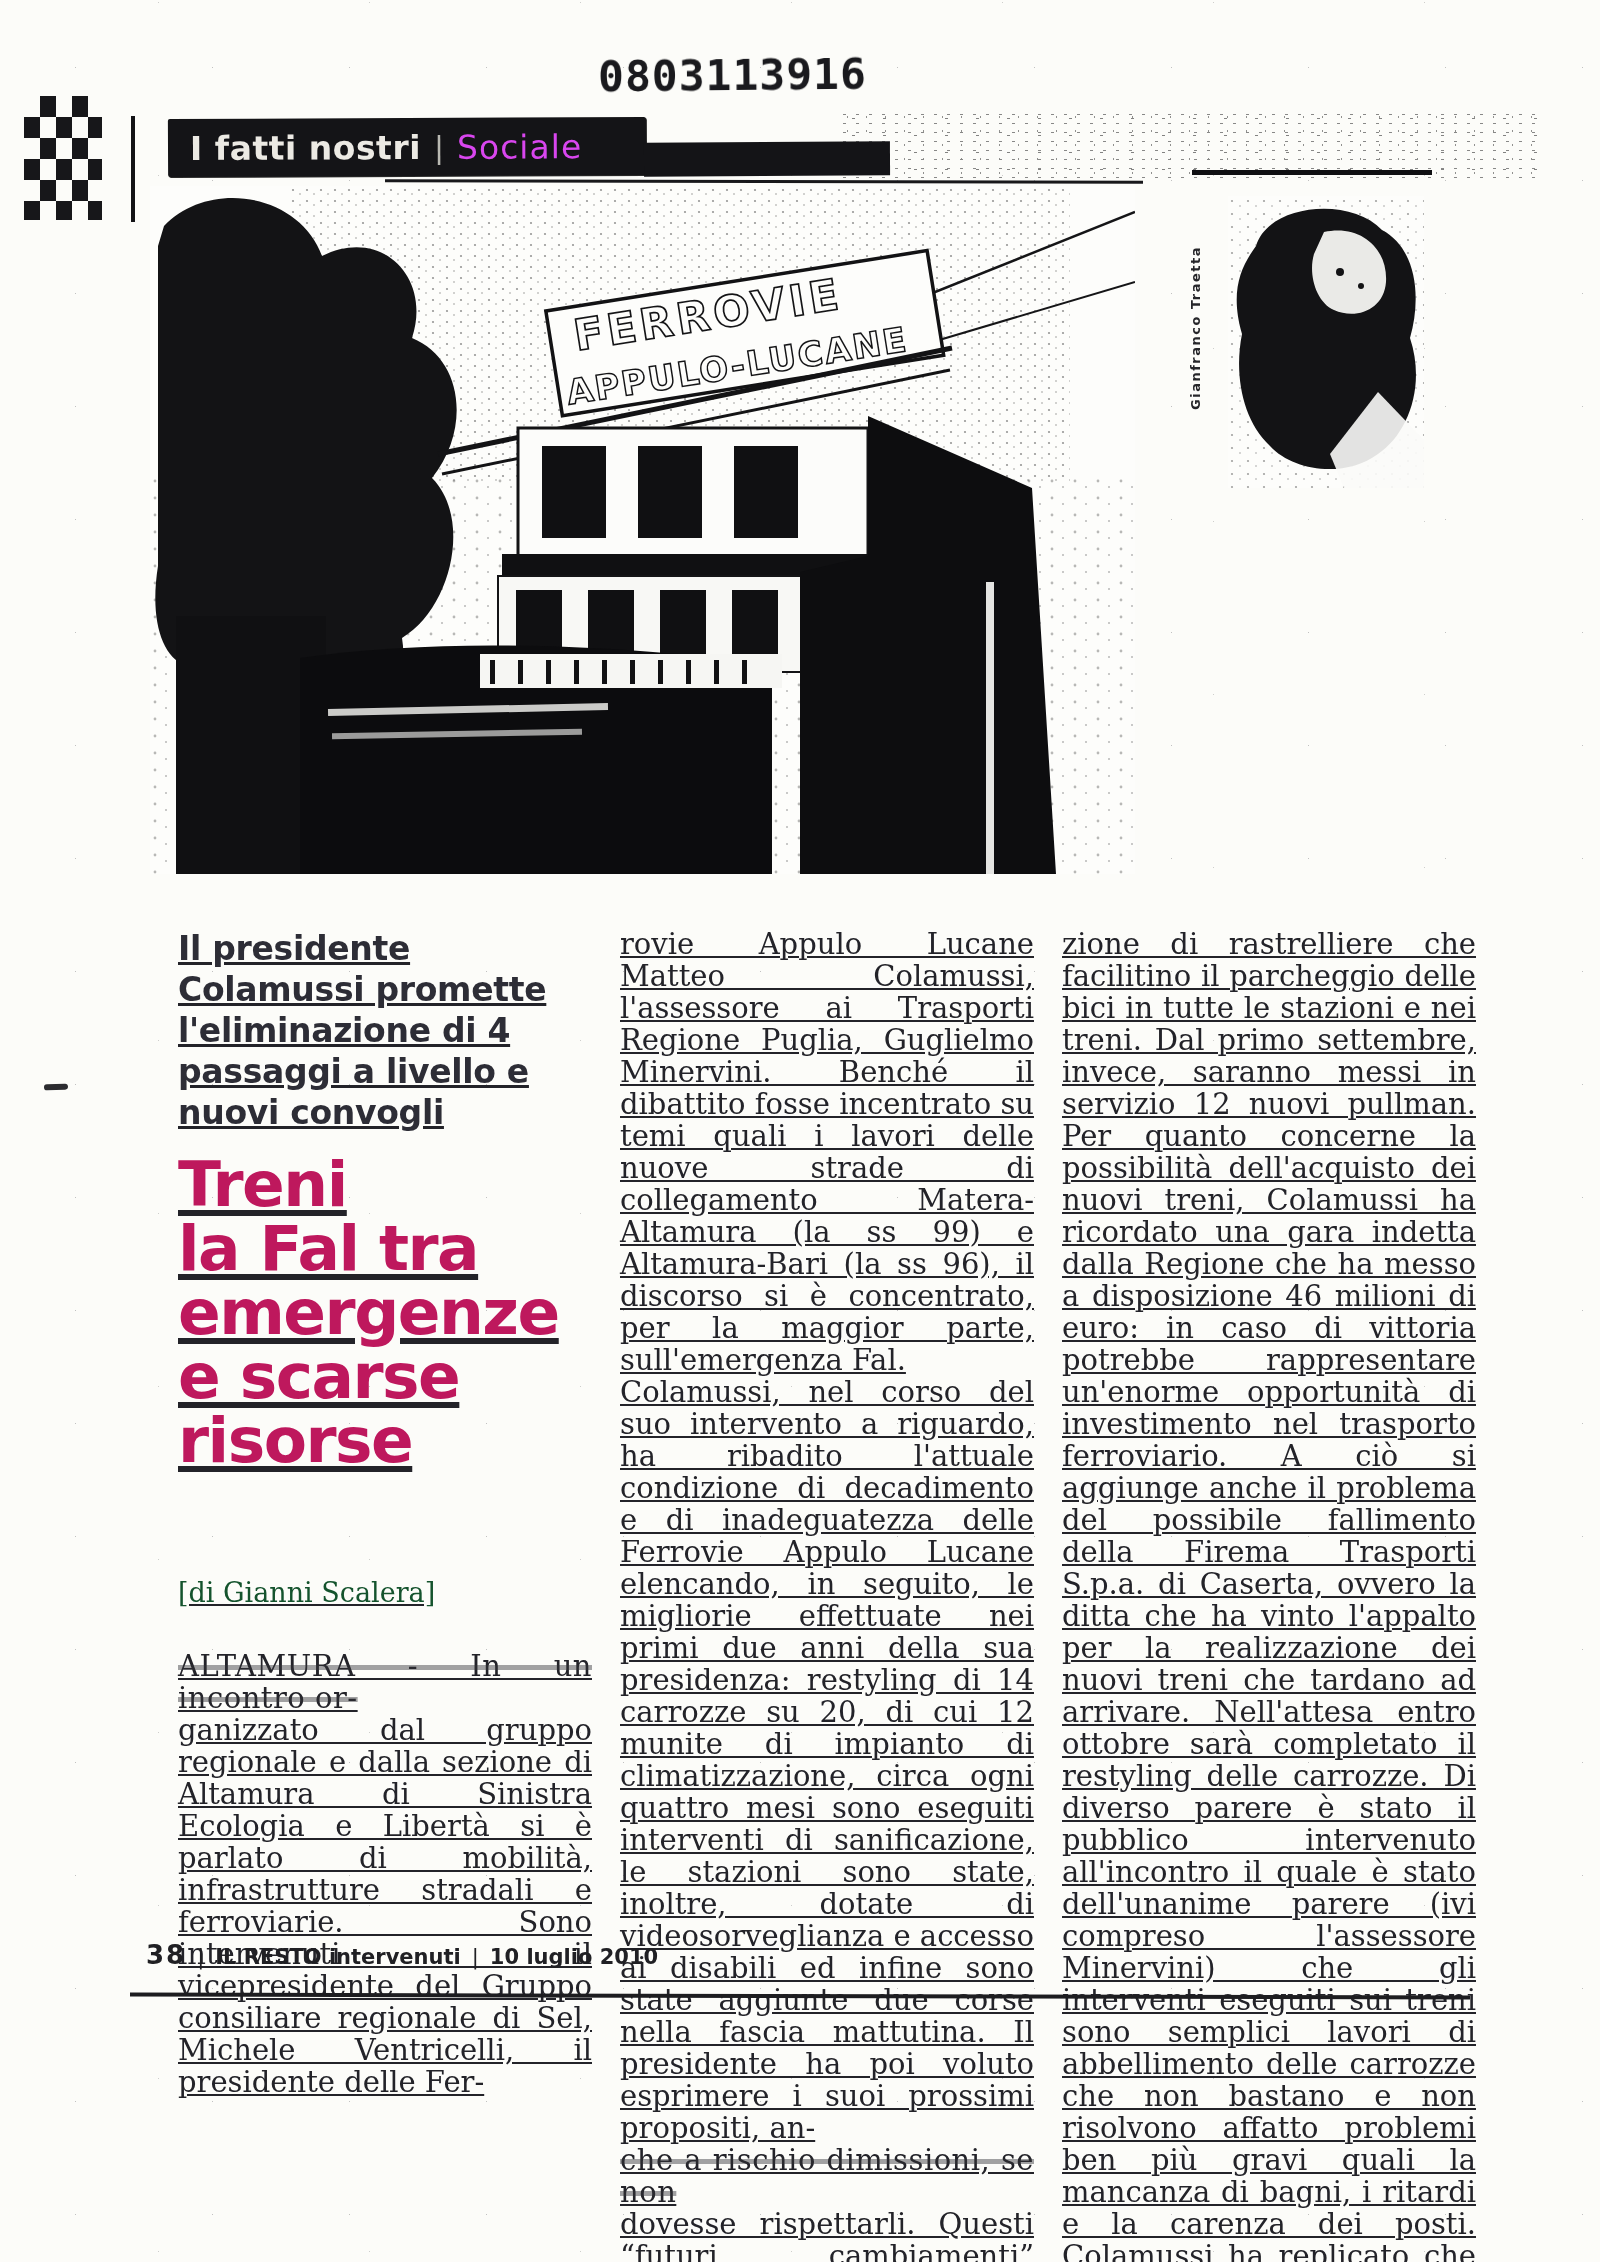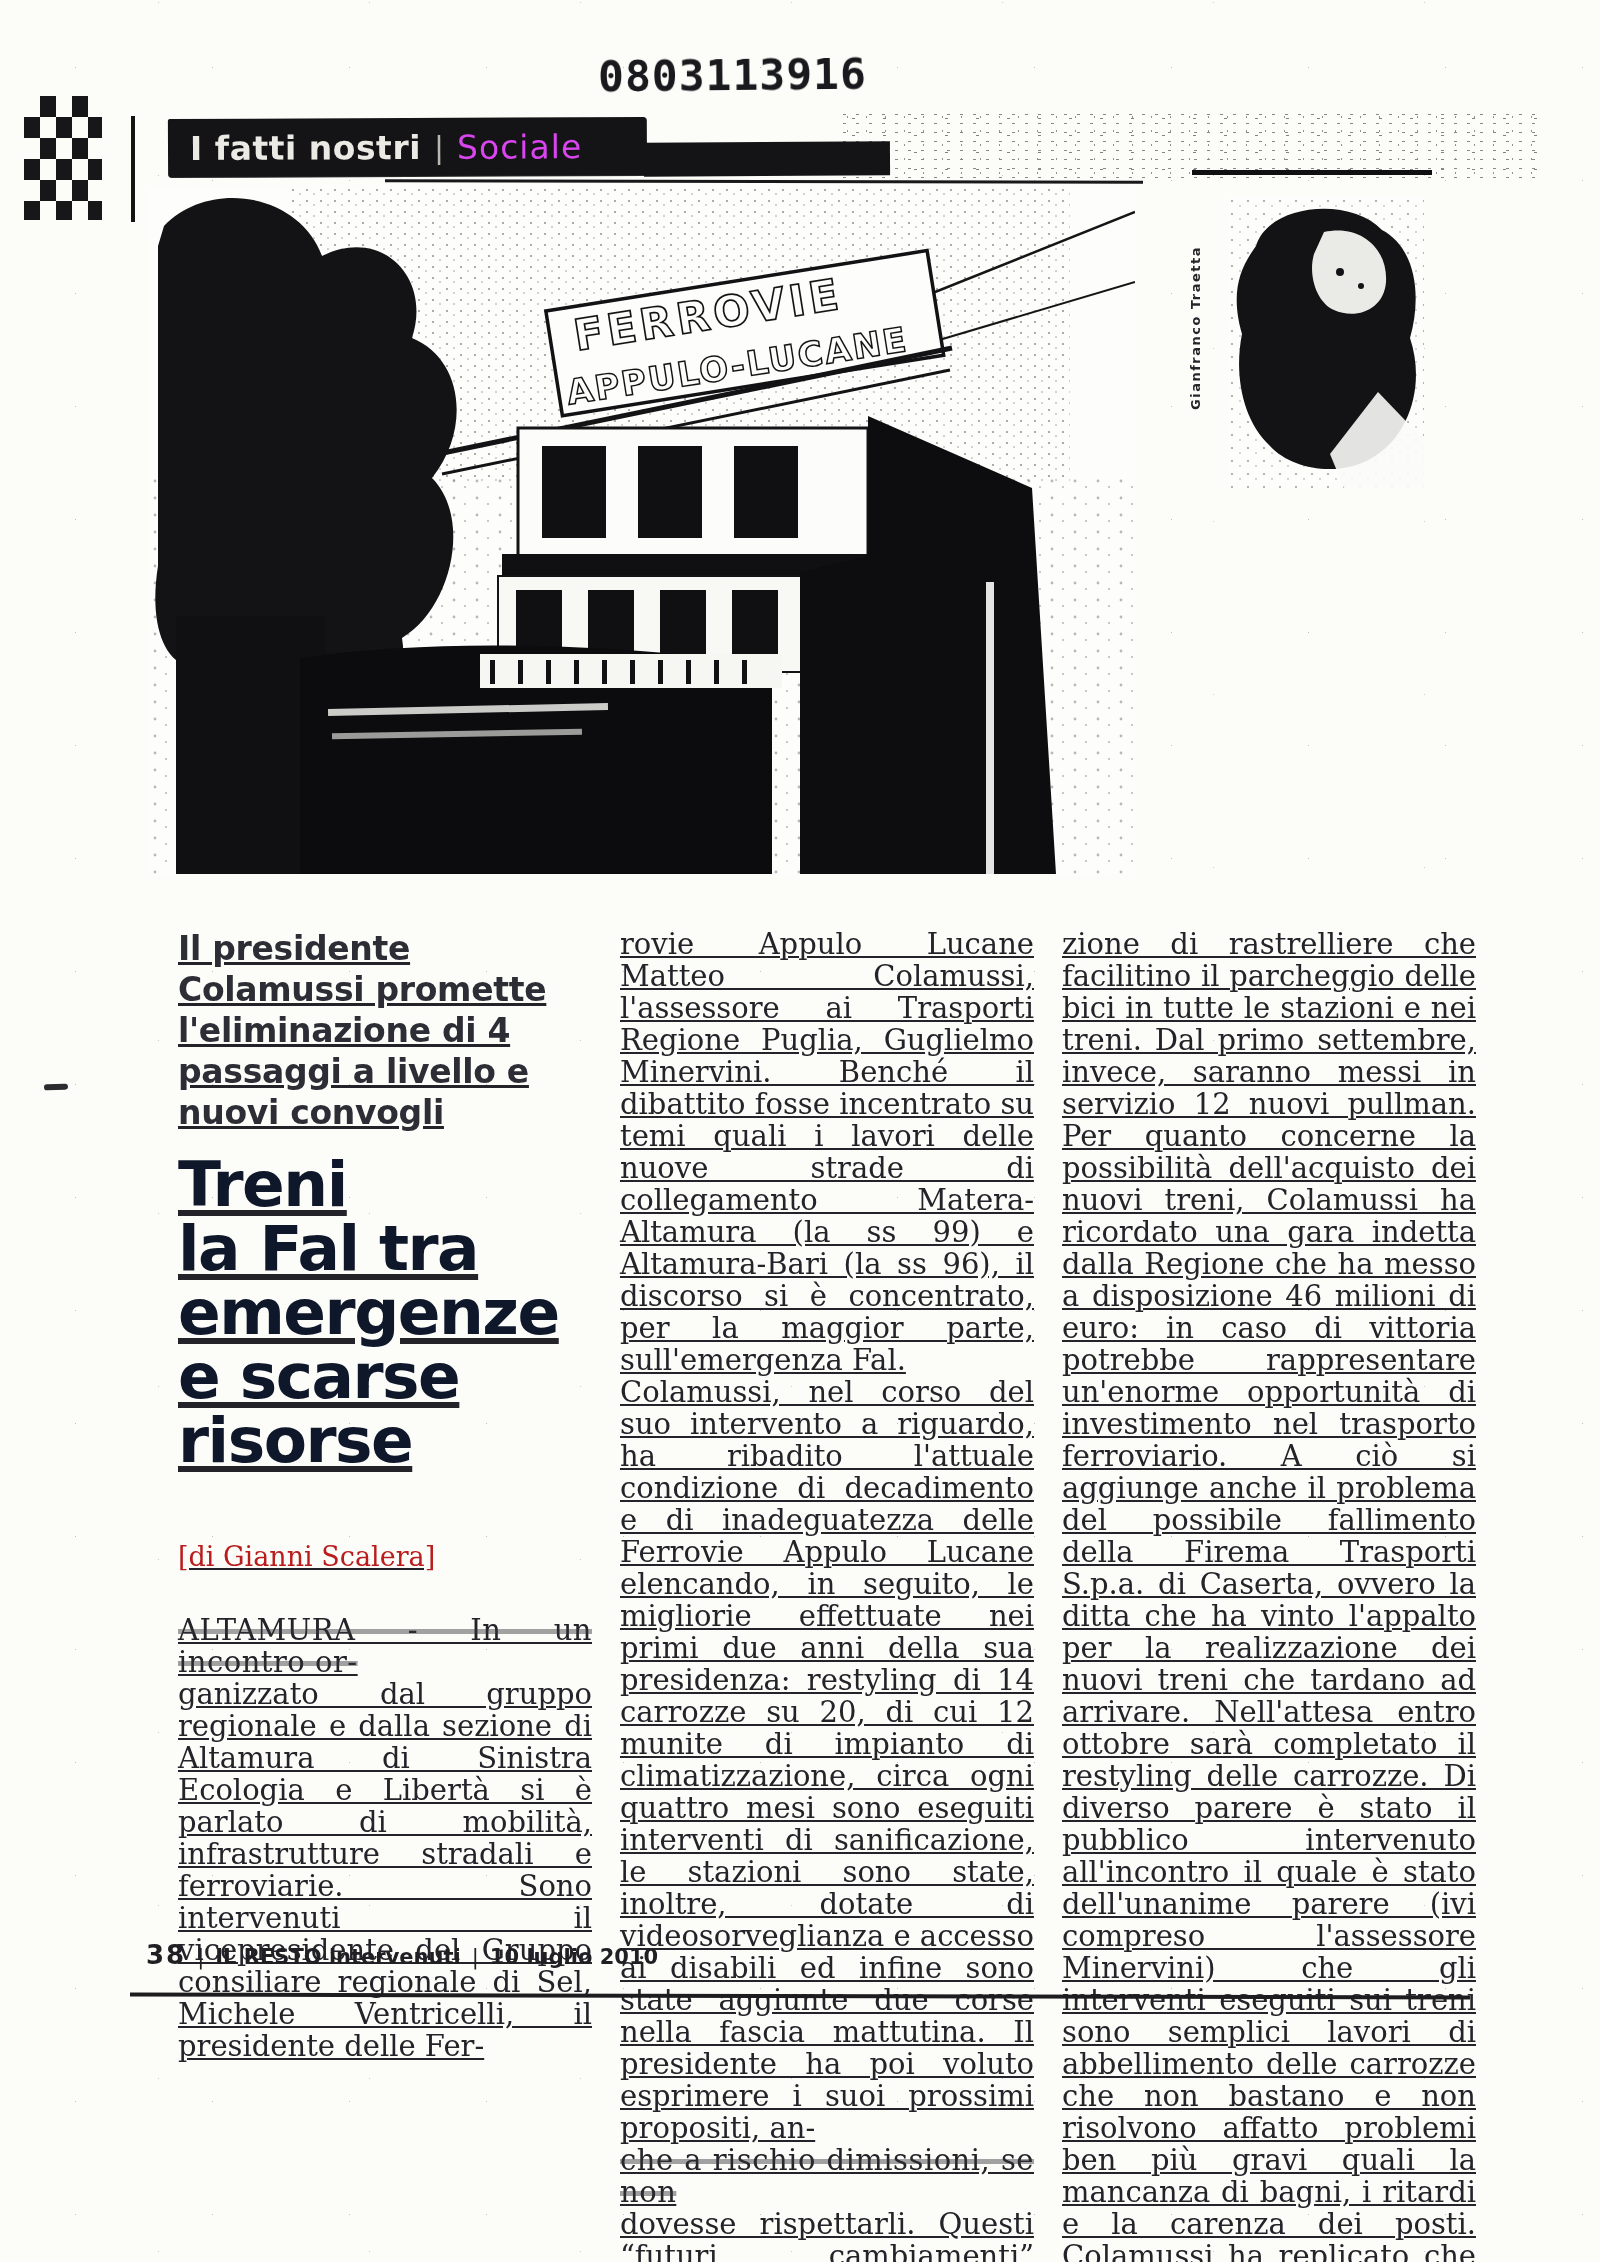--- a/index.html
+++ b/index.html
@@ -84,24 +84,24 @@
 
   
   .article{left:178px;top:928px;width:1292px;display:flex;gap:28px;color:#232329;text-decoration:underline;}
   .col{width:414px;flex:0 0 414px;}
   .kicker{
     font-family:"DejaVu Sans", sans-serif;font-size:33px;line-height:41px;
     font-weight:700;letter-spacing:-.3px;color:#2d2d36;
   }
   .headline{
     margin:20px 0 0;font-family:"DejaVu Sans", sans-serif;font-weight:800;
-    font-size:63px;line-height:64px;letter-spacing:-1.5px;color:#0f172a;
+    font-size:63px;line-height:64px;letter-spacing:-1.5px;color:#be185d;
     white-space:pre-line;filter:blur(.2px);
   }
-  .byline{margin-top:68px;font-size:27px;color:#b91c1c;}
+  .byline{margin-top:104px;font-size:27px;color:#14532d;}
   .body-p{font-size:29px;line-height:32px;text-align:justify;margin:0;filter:blur(.1px);}
   .first-p{margin-top:42px;}
   .dateline{display:block;}
   .smudge{
     text-decoration:line-through;
     -webkit-text-decoration-thickness:5px;text-decoration-thickness:5px;
     text-decoration-color:rgba(50,50,55,.45);
     filter:blur(.45px);letter-spacing:.5px;
   }
   .endmark{font-family:"DejaVu Sans", sans-serif;}

